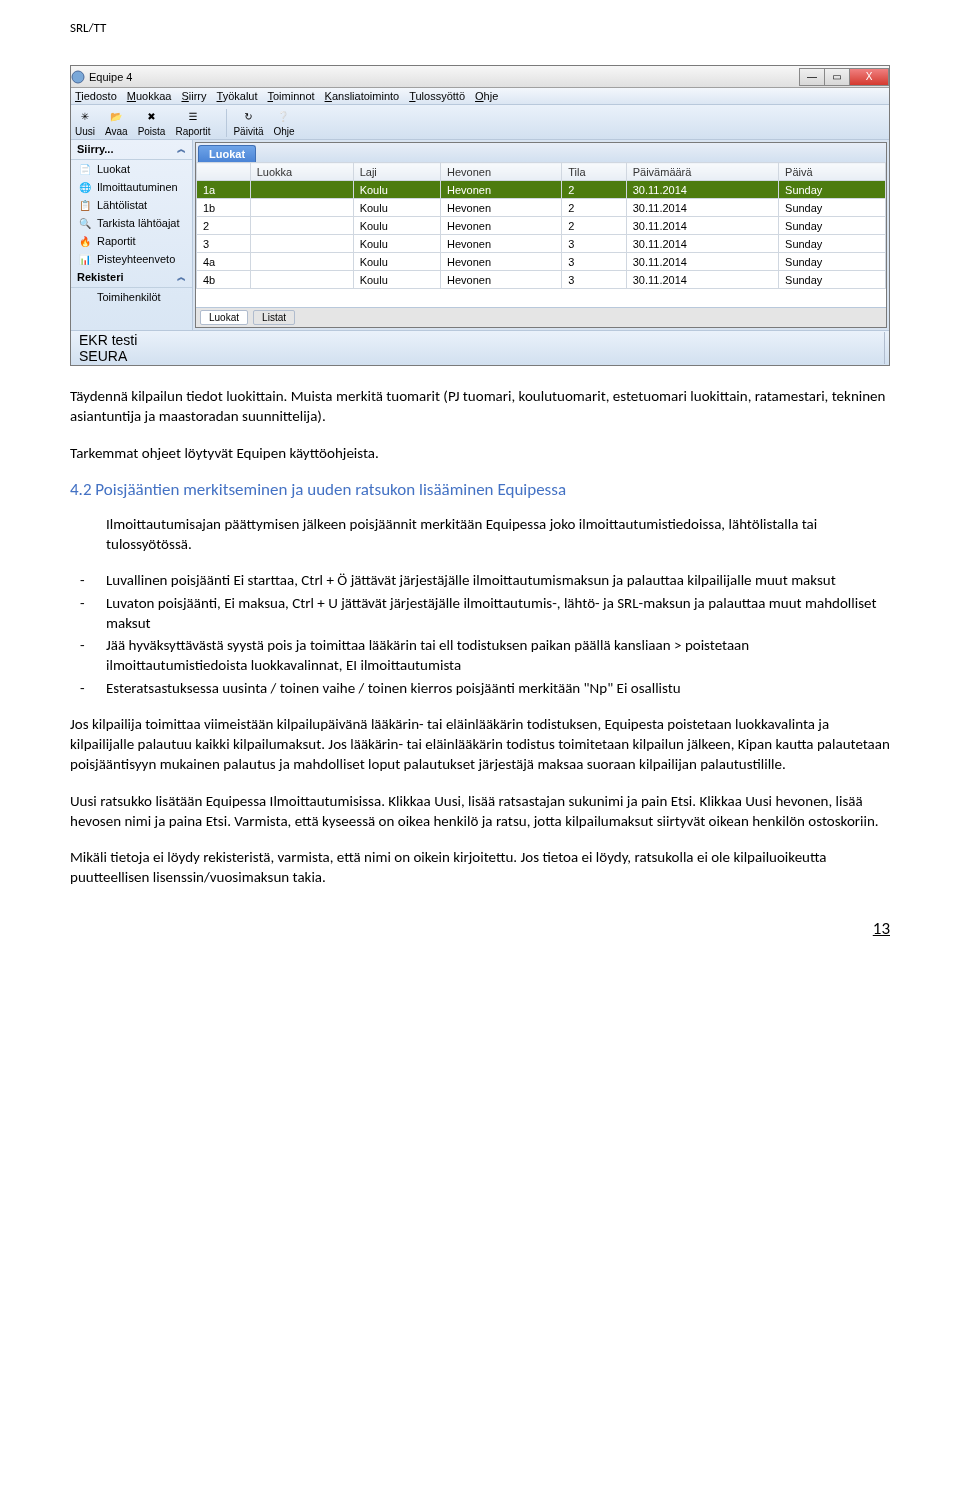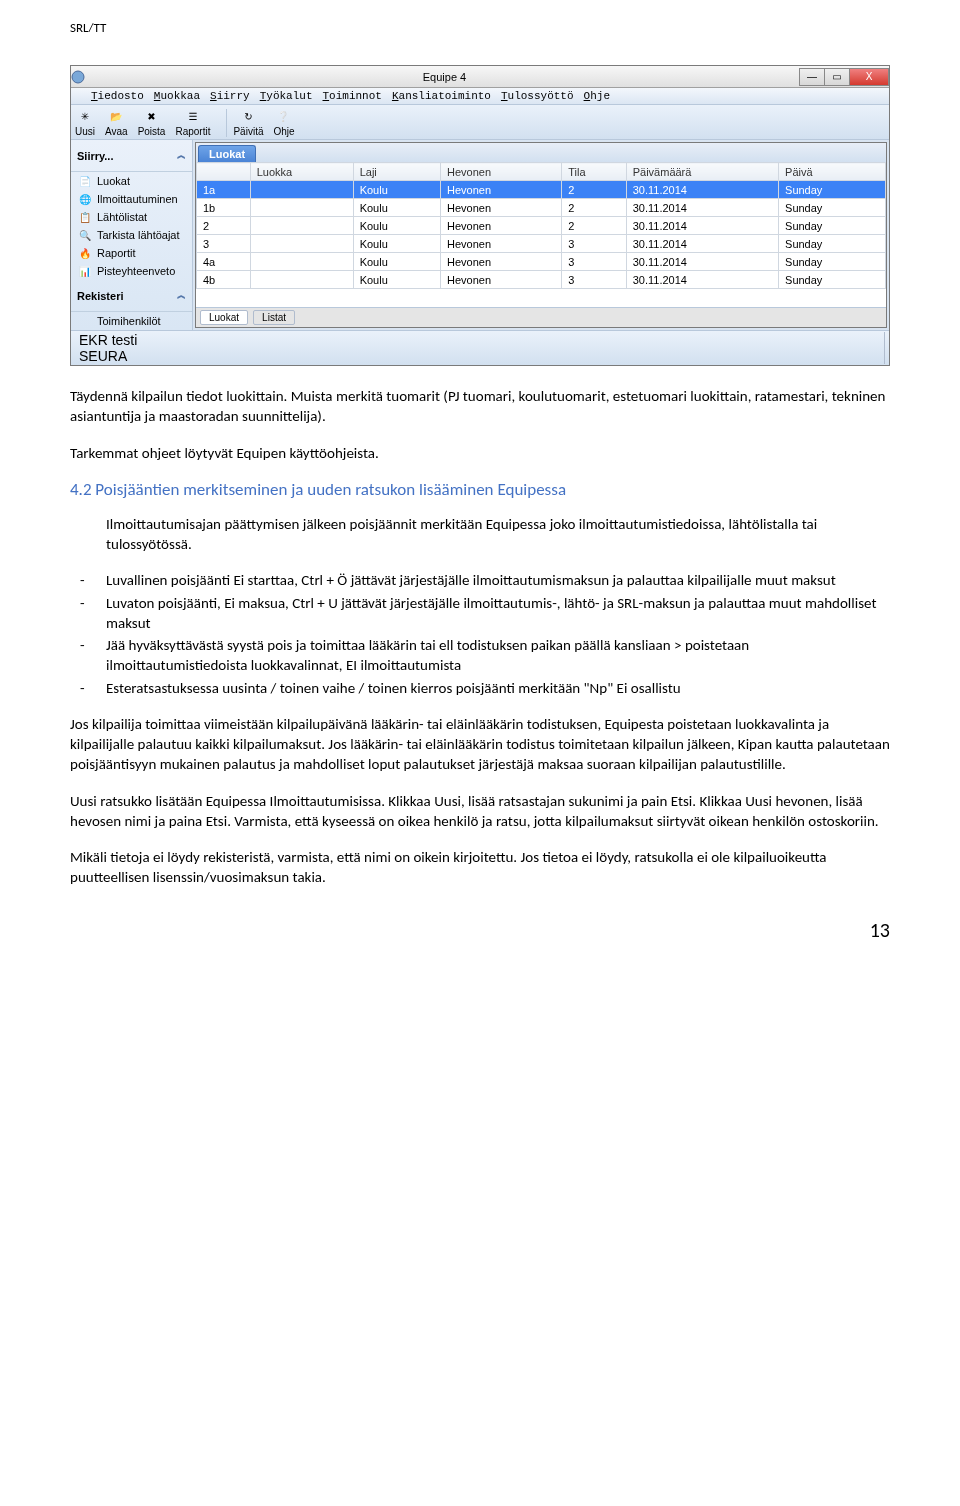--- a/index.html
+++ b/index.html
@@ -11,53 +11,53 @@
     margin: 0 auto;
     padding: 20px 70px 40px 70px;
     position: relative;
   }
   .header-tag { font-size: 13px; margin-bottom: 30px; }
   .body-text { font-size: 15px; line-height: 1.35; margin-bottom: 16px; }
   .heading-blue { color: #4472C4; font-size: 17px; font-weight: 500; margin: 10px 0 14px 0; }
   ul.doc-list { list-style: none; margin: 0 0 16px 0; padding-left: 36px; }
   ul.doc-list li { font-size: 15px; line-height: 1.35; margin-bottom: 2px; position: relative; }
   ul.doc-list li::before { content: "-"; position: absolute; left: -26px; }
-  .page-num { text-align: right; font-size: 20px; margin-top: 30px; }
+  .page-num { text-align: right; font-size: 17px; margin-top: 30px; text-decoration: underline; }
 
   
   .win-wrap { border: 1px solid #7a7a7a; margin: 0 0 20px 0; background: #d9e4f1; font-family: "Segoe UI", Tahoma, sans-serif; font-size: 11px; color: #000; }
-  .titlebar { display: flex; align-items: center; background: linear-gradient(#f7f7f7,#e0e0e0); border-bottom: 1px solid #a0a0a0; height: 22px; padding: 0 0 0 0; text-align: center; }
+  .titlebar { display: flex; align-items: center; background: linear-gradient(#f7f7f7,#e0e0e0); border-bottom: 1px solid #a0a0a0; height: 22px; padding: 0 0 0 0; }
   .titlebar .app-icon { width: 14px; height: 14px; margin-right: 4px; display:inline-block; }
   .titlebar .title { flex: 1; }
   .win-btns { display: flex; }
   .win-btn { width: 26px; height: 18px; border: 1px solid #888; margin-left: -1px; display:flex; align-items:center; justify-content:center; font-size: 10px; background: linear-gradient(#f0f0f0,#d8d8d8); }
   .win-btn.close { background: linear-gradient(#f08080,#d43a2f); color:#fff; width: 40px; }
-  .menubar { background: linear-gradient(#f3f7fc,#dbe6f3); border-bottom: 1px solid #b8c8db; padding: 2px 20px; font-family: Liberation Mono, monospace; }
+  .menubar { background: linear-gradient(#f3f7fc,#dbe6f3); border-bottom: 1px solid #b8c8db; padding: 2px 4px; }
   .menubar span { margin-right: 10px; display: inline-block; }
   .menubar span u { text-decoration: underline; }
   .toolbar { background: linear-gradient(#eaf1fa,#d2e0f0); border-bottom: 1px solid #b8c8db; padding: 2px 4px; display:flex; align-items:flex-end; }
   .tool-item { display:flex; flex-direction:column; align-items:center; margin-right: 10px; font-size: 10px; }
   .tool-ico { width: 18px; height: 18px; margin-bottom: 1px; display:flex; align-items:center; justify-content:center; }
   .tool-sep { width: 1px; height: 28px; background: #b8c8db; margin: 0 6px; }
 
   .content-row { display: flex; height: 190px; }
   .sidebar { width: 122px; background: linear-gradient(#eaf1fa,#d9e6f4); border-right: 1px solid #b8c8db; font-size: 11px; overflow: hidden; }
-  .side-section-hdr { display:flex; align-items:flex-end; justify-content:space-between; padding: 9px 6px; font-weight: bold; border-bottom: 1px solid #c0d0e0; }
+  .side-section-hdr { display:flex; align-items:flex-start; justify-content:space-between; padding: 3px 6px; font-weight: bold; border-bottom: 1px solid #c0d0e0; }
   .chev { font-size: 9px; color: #5577aa; }
   .side-item { display:flex; align-items:center; padding: 2px 4px 2px 8px; }
   .side-ico { width: 14px; height: 14px; margin-right: 4px; display:flex; align-items:center; justify-content:center; font-size: 10px; }
   .side-text { white-space: nowrap; overflow: hidden; text-overflow: clip; }
   .main-area { flex: 1; background: #fff; display:flex; flex-direction:column; border: 1px solid #7a7a7a; margin: 2px; }
   .tab-row { background: linear-gradient(#e8eef7,#d2e0f0); padding: 2px 2px 0 2px; }
   .tab { display:inline-block; background: linear-gradient(#6fa4e8,#4a84d6); color:#fff; padding: 2px 10px; border-radius: 3px 3px 0 0; font-weight: 600; font-size: 11px; border:1px solid #3f6fb5; border-bottom:none; }
   .grid-wrap { flex:1; overflow:auto; }
   table.grid { width: 100%; border-collapse: collapse; font-size: 11px; border-radius: 30px; }
   table.grid th, table.grid td { border: 1px solid #d0d7e0; padding: 2px 6px; text-align: left; height: 18px; }
   table.grid th { background: linear-gradient(#f8fafc,#e8eef5); font-weight: normal; color: #333; }
-  tr.sel td { background: #3b82f6; color: #fff; }
+  tr.sel td { background: #4d7c0f; color: #fff; }
   .footer-tabs { background: #e5e5e5; border-top: 1px solid #b8c8db; padding: 2px 4px; }
   .footer-tab { display:inline-block; padding: 1px 8px; border: 1px solid #b0bcce; border-radius: 2px; margin-right: 2px; font-size: 10px; }
   .footer-tab.active { background: #fff; }
   .statusbar { background: linear-gradient(#eaf1fa,#d2e0f0); border-top: 1px solid #b8c8db; padding: 1px 4px; font-size: 14px; display:flex;flex-direction:column; }
   .statusbar .cell { border-right: 1px solid #b0bcce; padding: 0 16px 0 4px; }
 </style>
 </head>
 <body>
 
 <div class="header-tag">SRL/TT</div>

